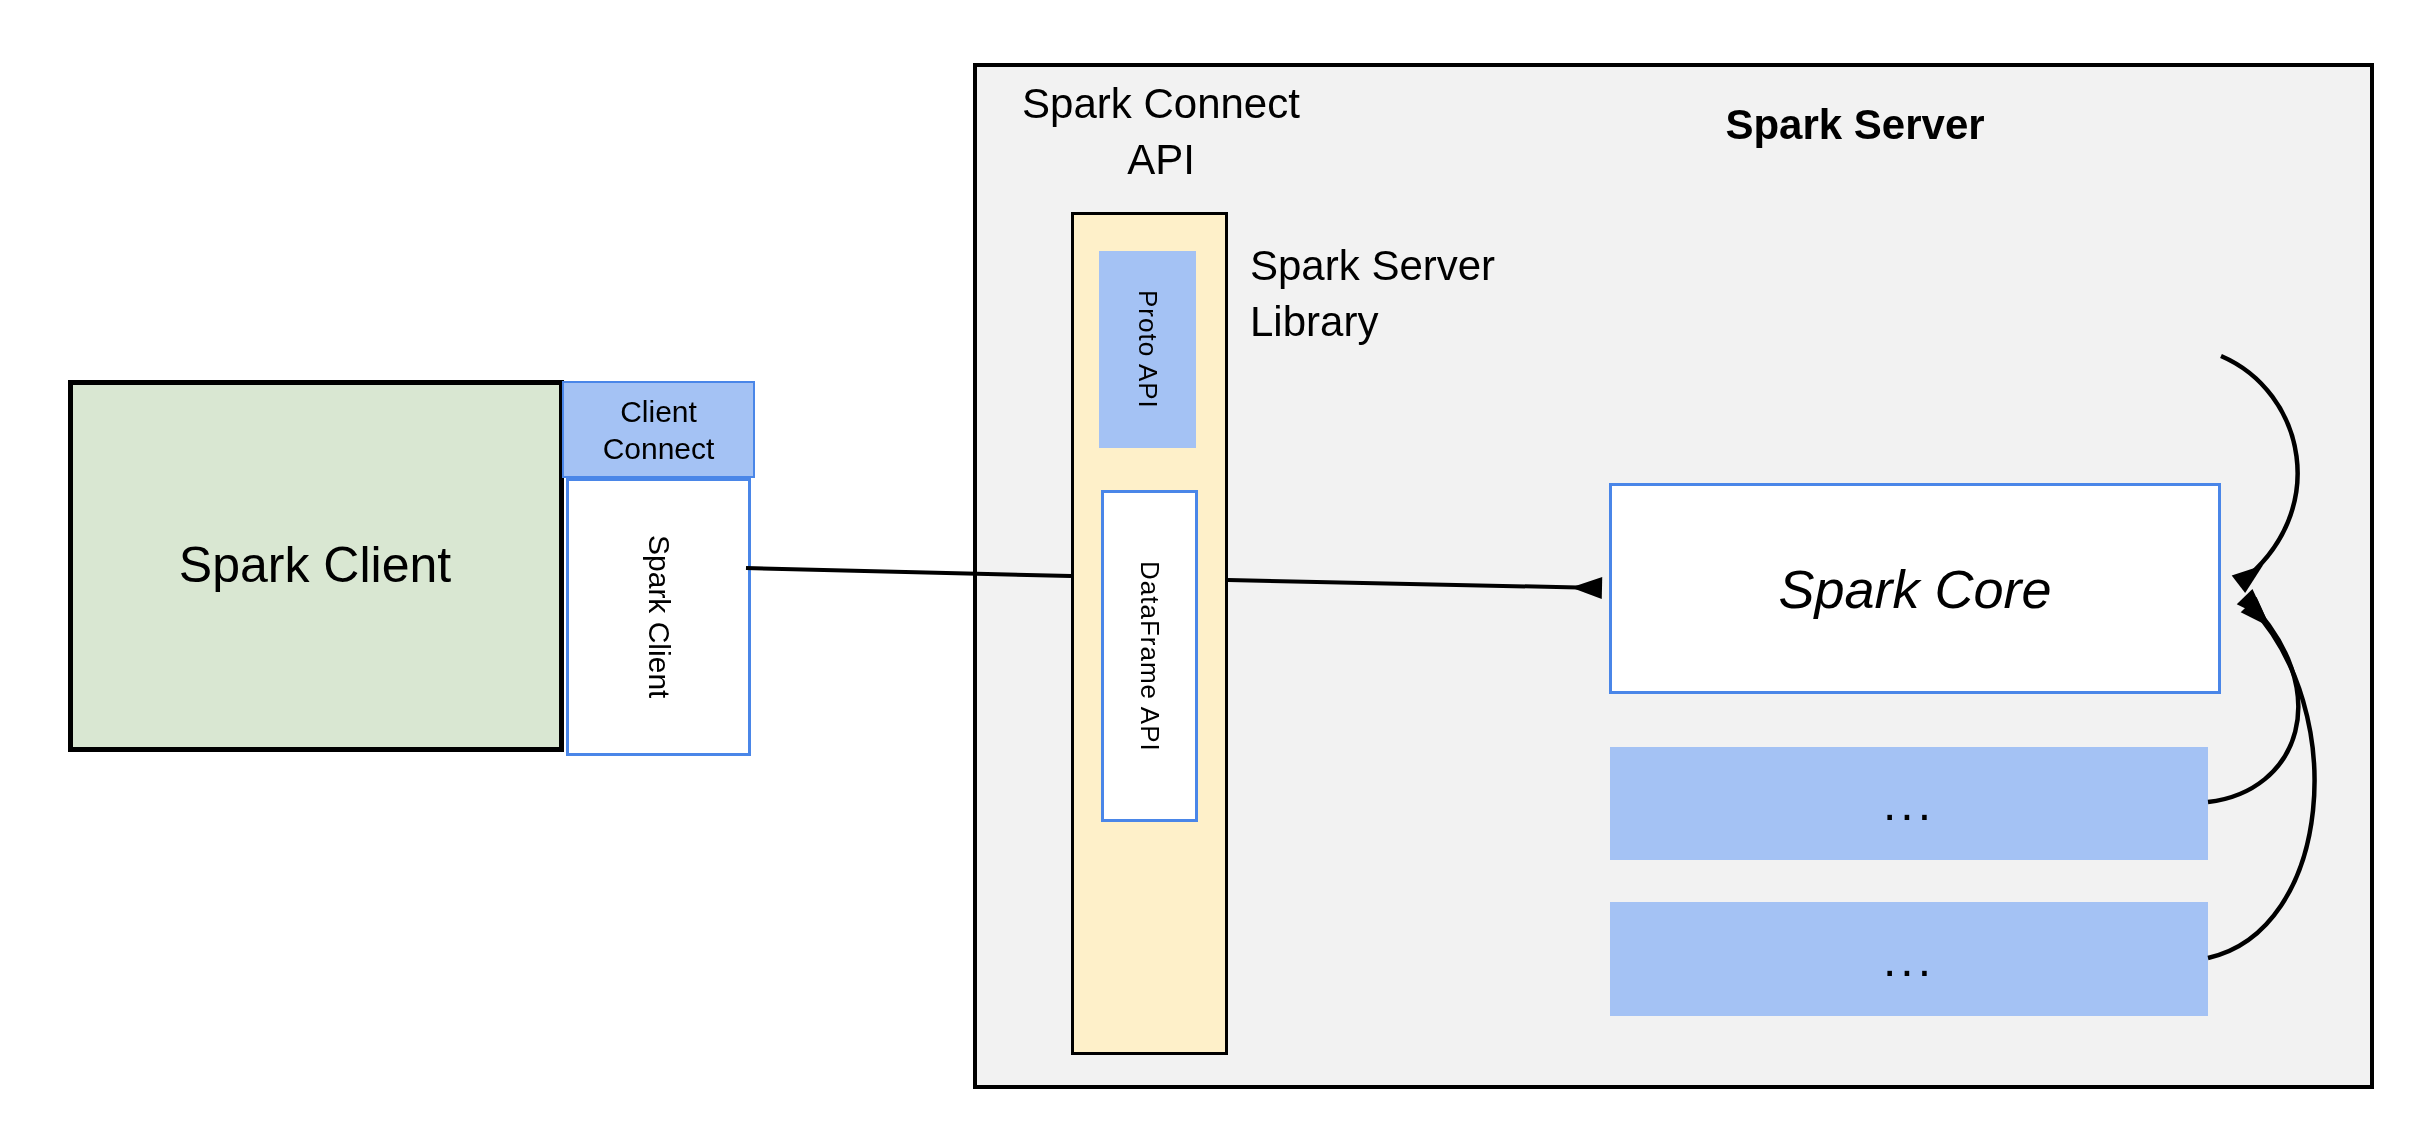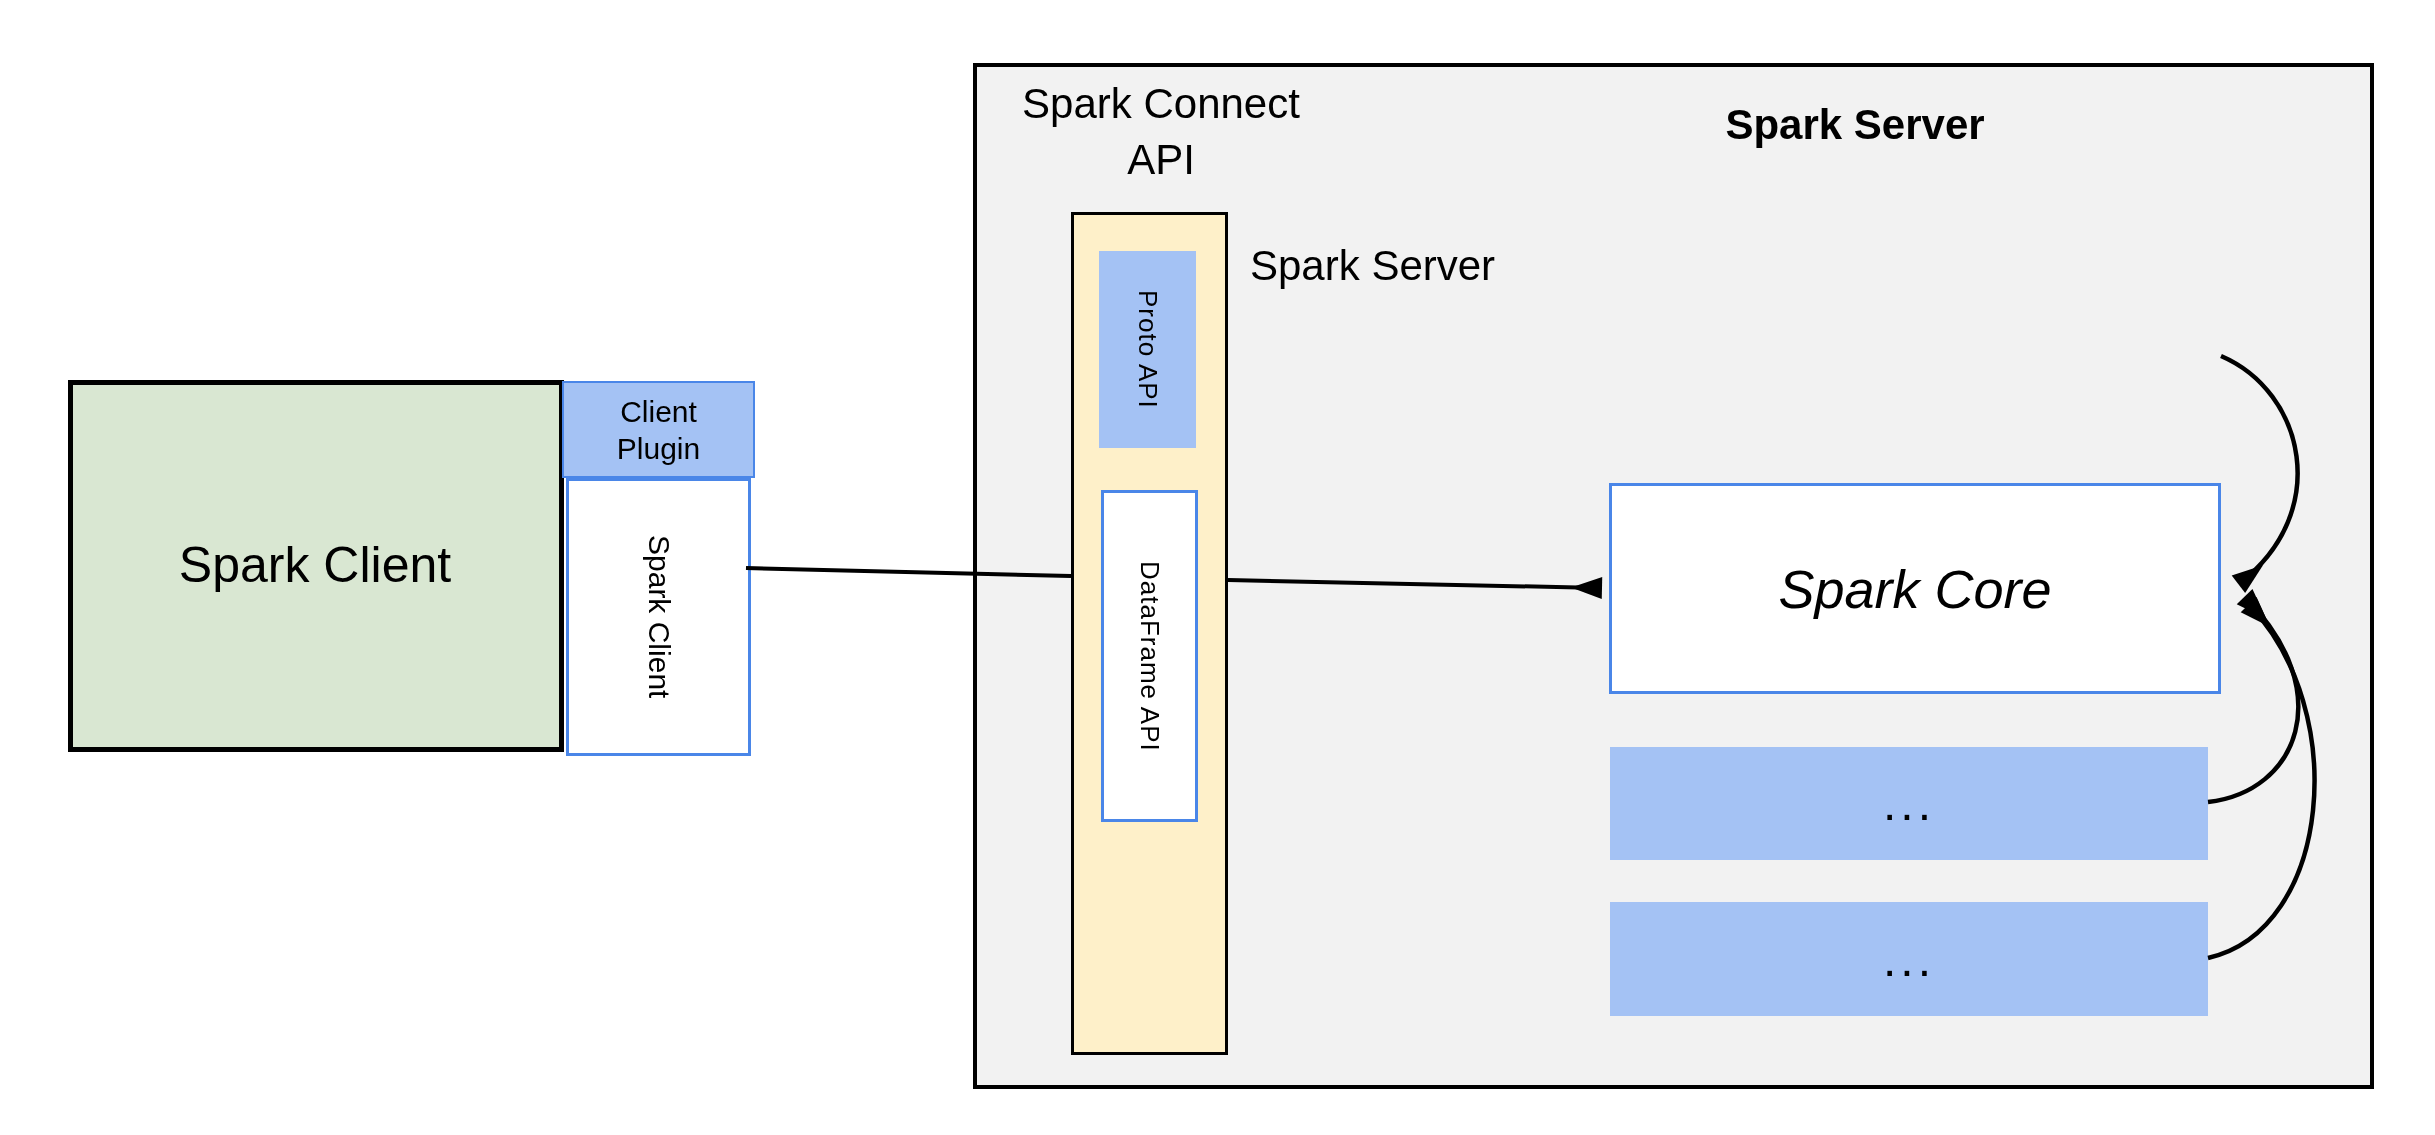--- a/index.html
+++ b/index.html
@@ -43,33 +43,34 @@
 
   <div class="abs lbl-bold center-txt" style="left:1655px;top:100px;width:400px;height:50px;">Spark Server</div>
 
   <div class="abs green-box" style="left:68px;top:380px;width:496px;height:372px;"></div>
   <div class="abs lbl-big center-txt" style="left:90px;top:470px;width:450px;height:190px;flex-direction:column;">
     <div>Spark Client</div>
   </div>
 
   <div class="abs blue-fill-bordered lbl-small center-txt" style="left:562px;top:381px;width:193px;height:97px;flex-direction:column;">
     <div>Client</div>
-    <div>Plugin</div>
+    <div>Connect</div>
   </div>
 
   <div class="abs white-blue vtext" style="left:566px;top:478px;width:185px;height:278px;font-size:30px;">Spark Client</div>
 
   <div class="abs yellow-box" style="left:1071px;top:212px;width:157px;height:843px;"></div>
 
   <div class="abs blue-fill vtext lbl-vsmall" style="left:1099px;top:251px;width:97px;height:197px;">Proto API</div>
 
   <div class="abs white-blue vtext lbl-vsmall" style="left:1101px;top:490px;width:97px;height:332px;">DataFrame API</div>
 
   <div class="abs lbl-panel" style="left:1250px;top:238px;width:360px;height:120px;text-align:left;">
     <div>Spark Server</div>
+    <div>Library</div>
   </div>
 
 
   <div class="abs white-blue lbl-core center-txt" style="left:1609px;top:483px;width:612px;height:211px;">Spark Core</div>
 
   <div class="abs blue-fill lbl-ellipsis center-txt" style="left:1610px;top:747px;width:598px;height:113px;">...</div>
 
   <div class="abs blue-fill lbl-ellipsis center-txt" style="left:1610px;top:902px;width:598px;height:114px;">...</div>
 
   <svg class="overlay" width="2435" height="1135" viewBox="0 0 2435 1135">

